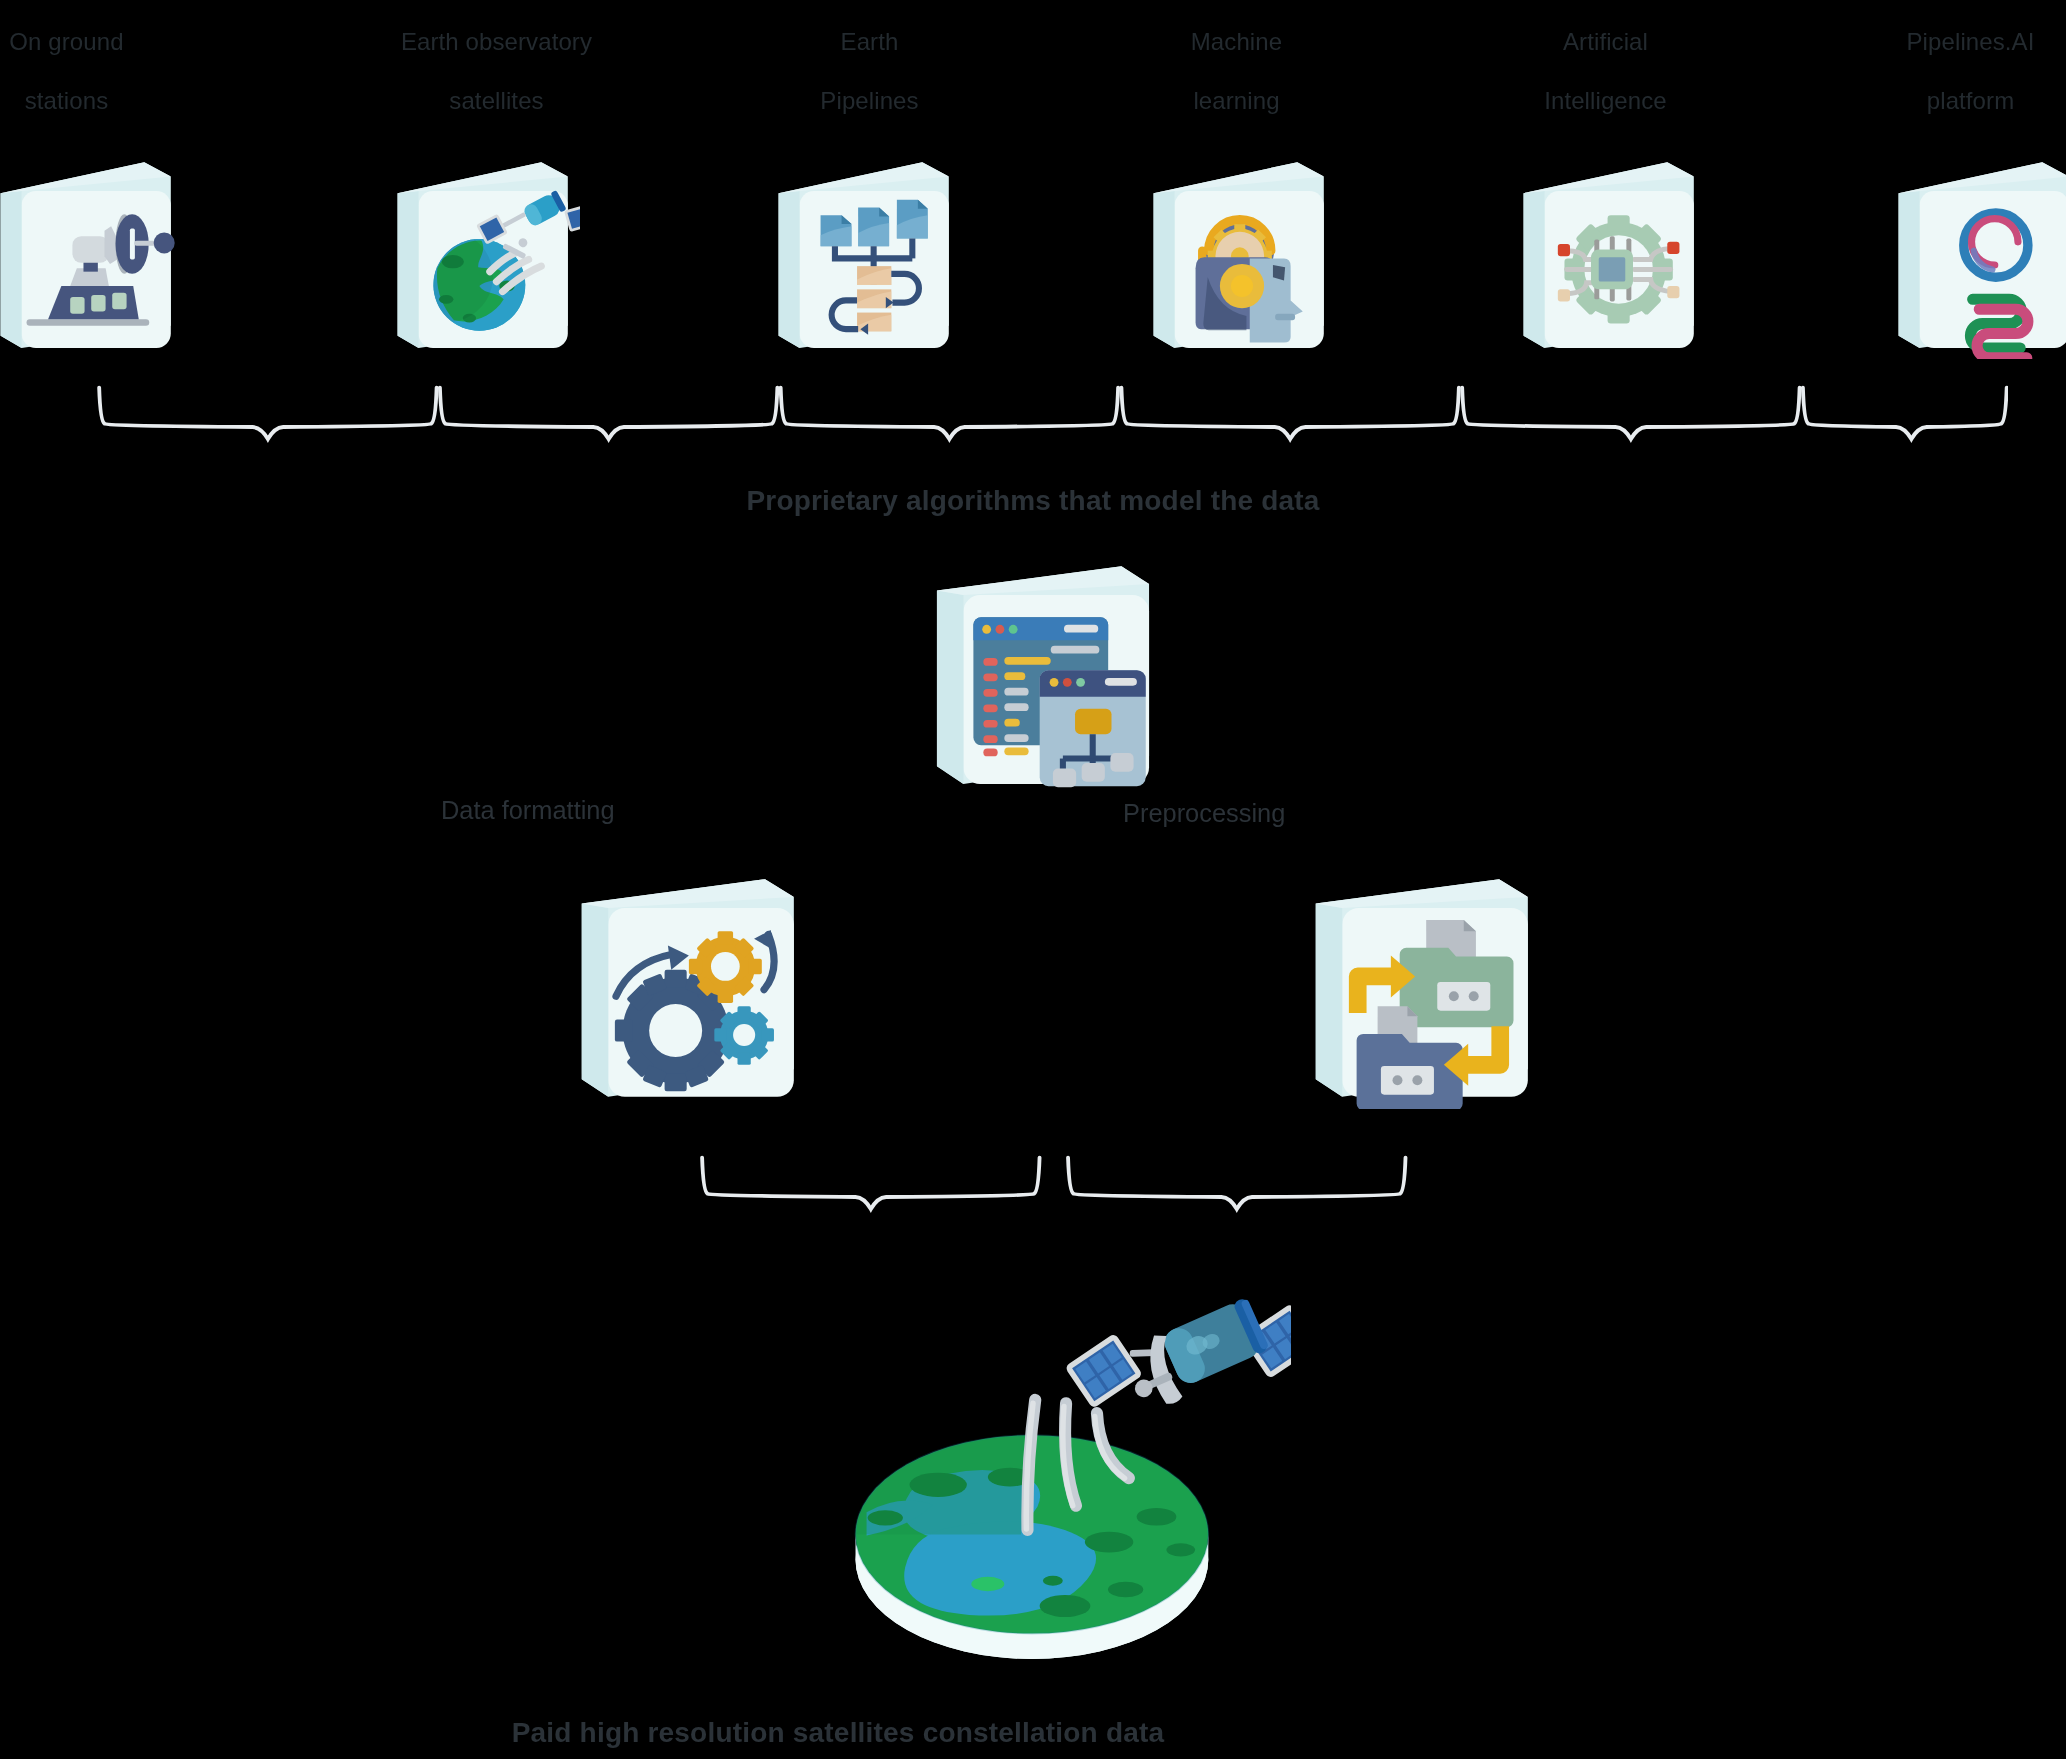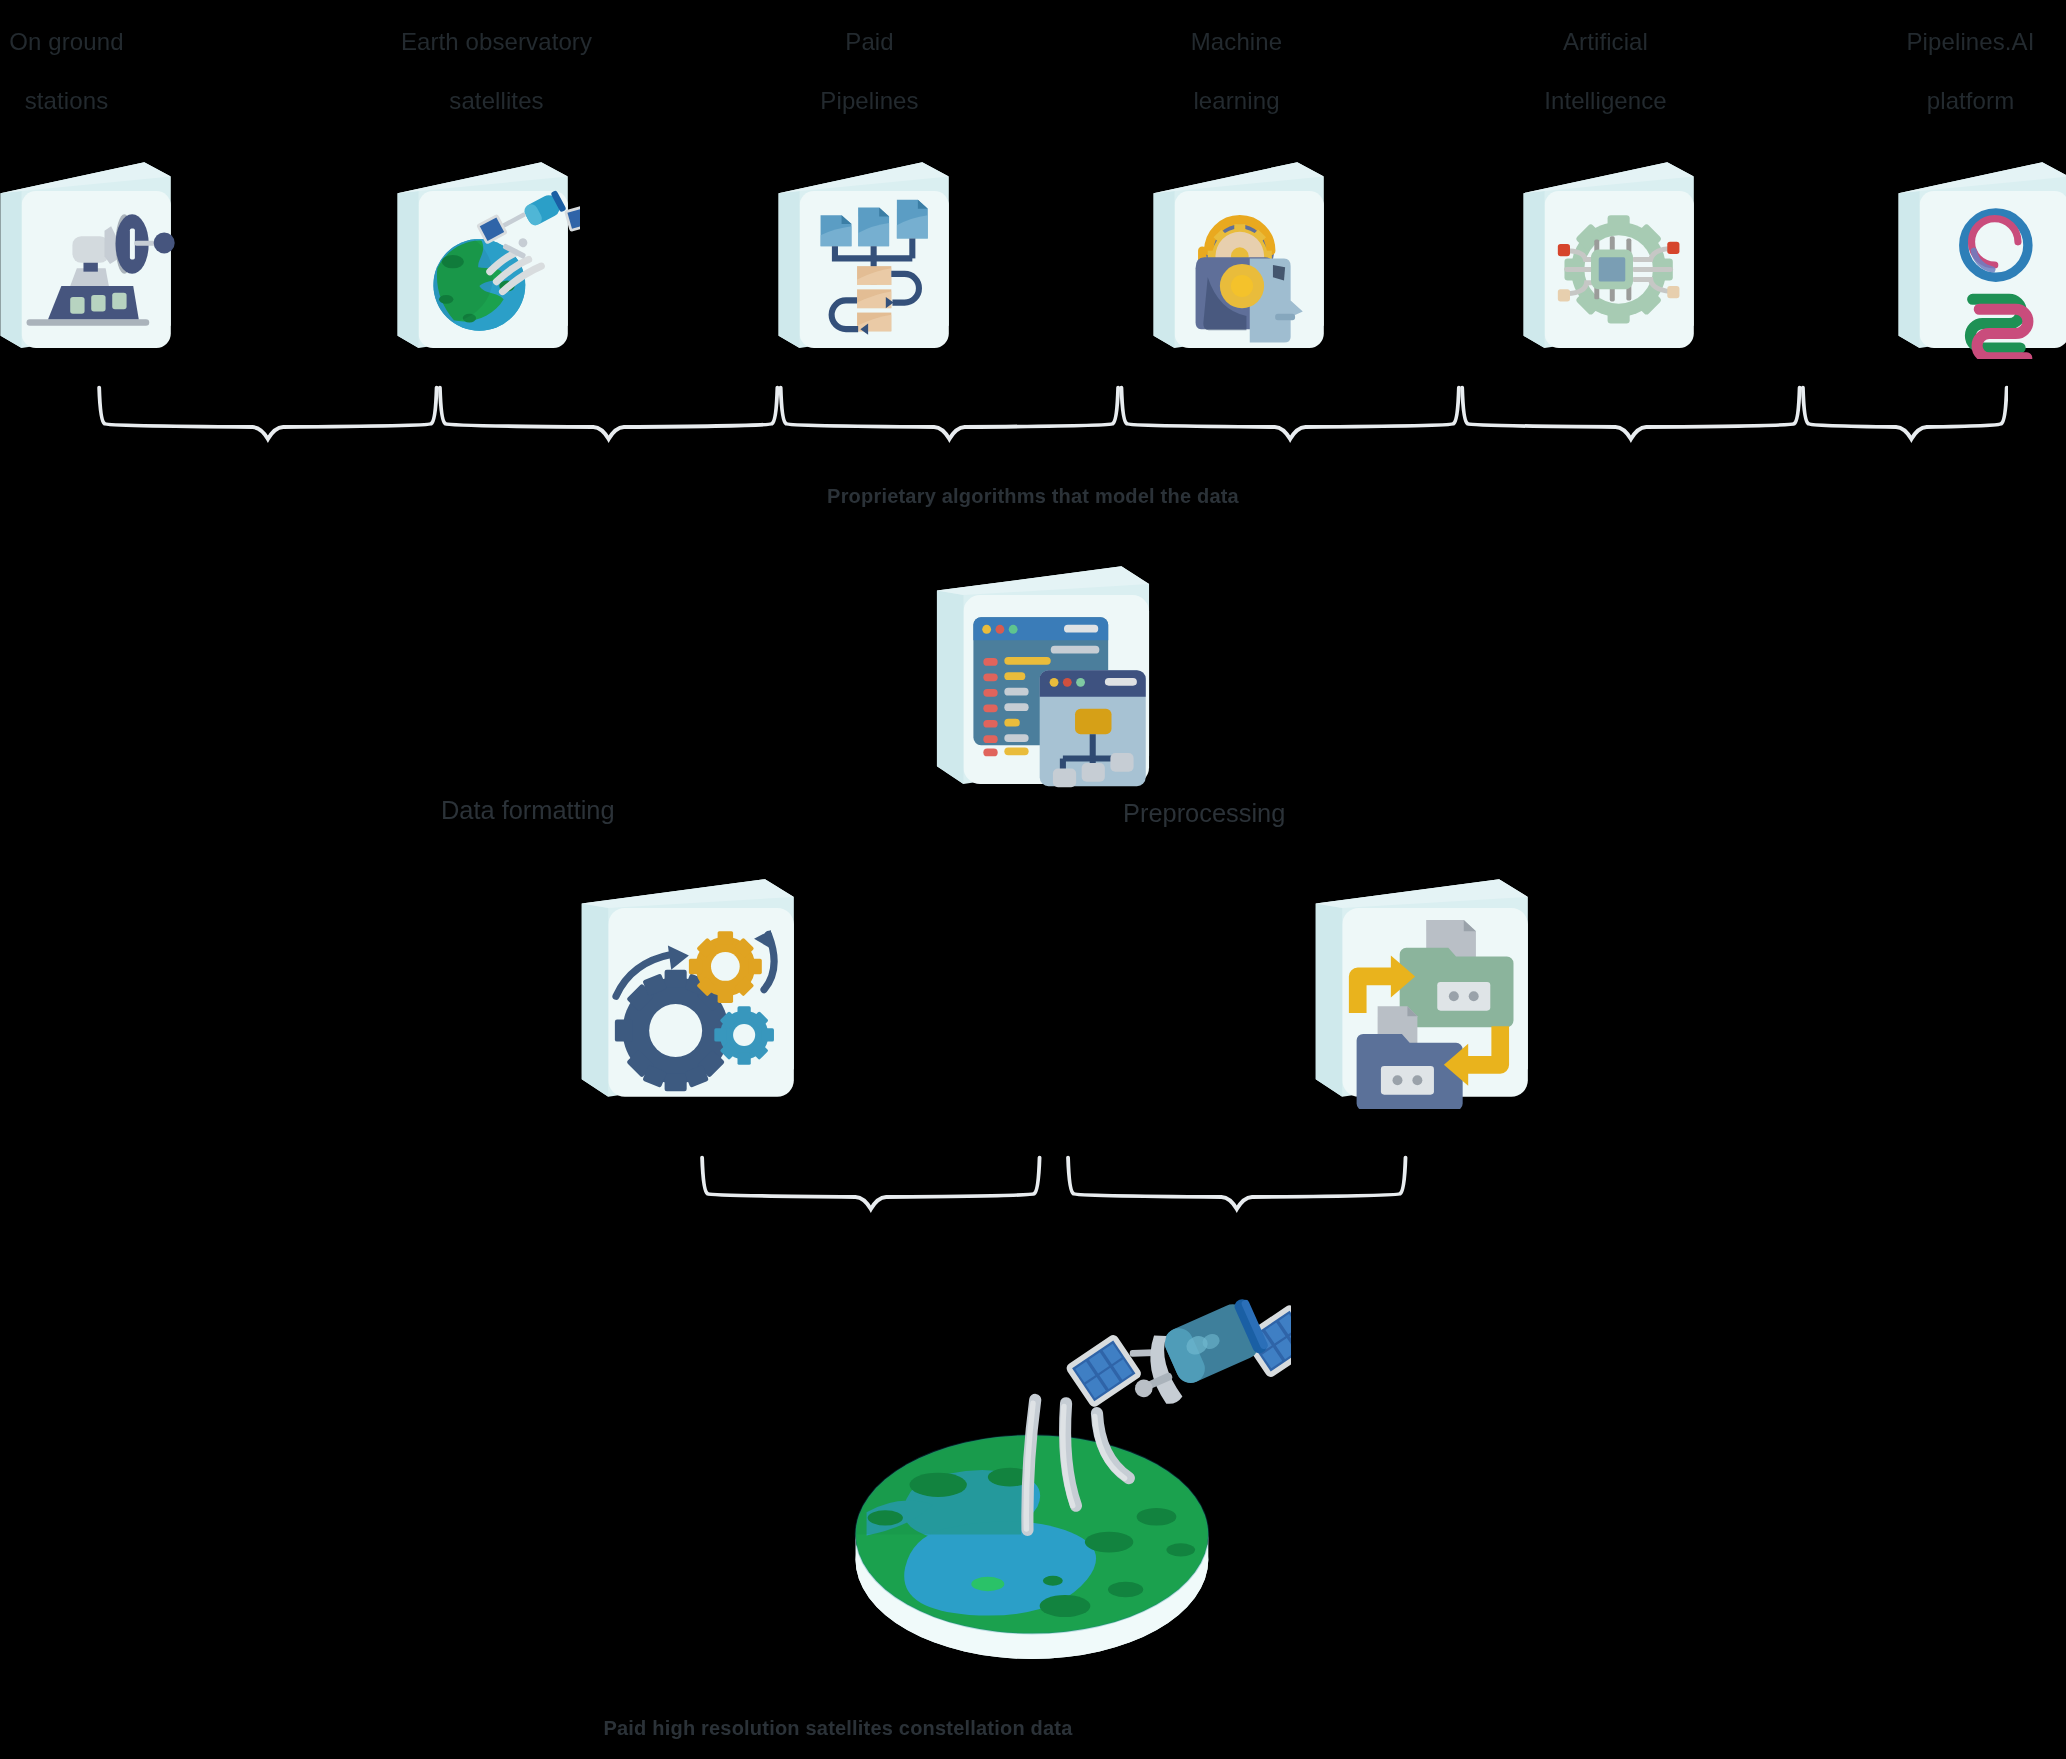--- a/index.html
+++ b/index.html
@@ -10,21 +10,21 @@
   }
   .canvas{position:absolute;inset:0;}
 
   
   .lbl{
     position:absolute;color:#232a2f;font-size:24px;line-height:1.22;
     text-align:center;font-weight:400;letter-spacing:0.1px;
     white-space:pre-line;
   }
   .caption{
-    position:absolute;color:#2b3238;font-size:20px;font-weight:700;
+    position:absolute;color:#2b3238;font-size:28px;font-weight:700;
     text-align:center;letter-spacing:0.2px;white-space:nowrap;
   }
   .sublbl{
     position:absolute;color:#2b3238;font-size:25.4px;font-weight:400;
     white-space:nowrap;
   }
 
   
   .card{position:absolute;}
   .card svg{display:block;}
@@ -43,21 +43,21 @@
 
   <div class="lbl" style="left:-66px;top:-2.2px;width:265px;">
     <span>On ground</span><br>
     <span>stations</span>
   </div>
   <div class="lbl" style="left:364px;top:-2.2px;width:265px;">
     <span>Earth observatory</span><br>
     <span>satellites</span>
   </div>
   <div class="lbl" style="left:737px;top:-2.2px;width:265px;">
-    <span>Paid</span><br>
+    <span>Earth</span><br>
     <span>Pipelines</span>
   </div>
   <div class="lbl" style="left:1104px;top:-2.2px;width:265px;">
     <span>Machine</span><br>
     <span>learning</span>
   </div>
   <div class="lbl" style="left:1473px;top:-2.2px;width:265px;">
     <span>Artificial</span><br>
     <span>Intelligence</span>
   </div>

